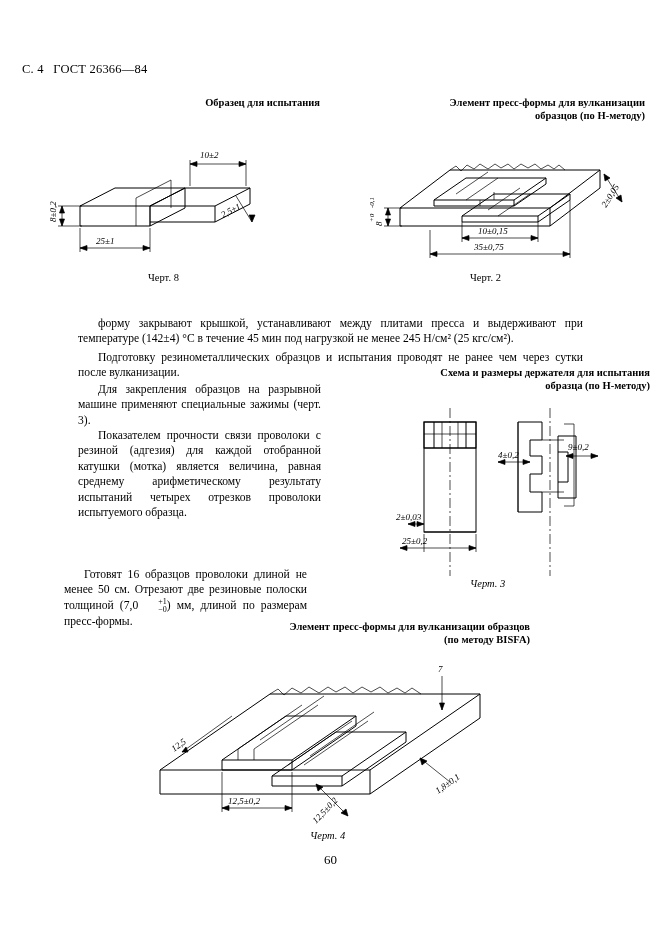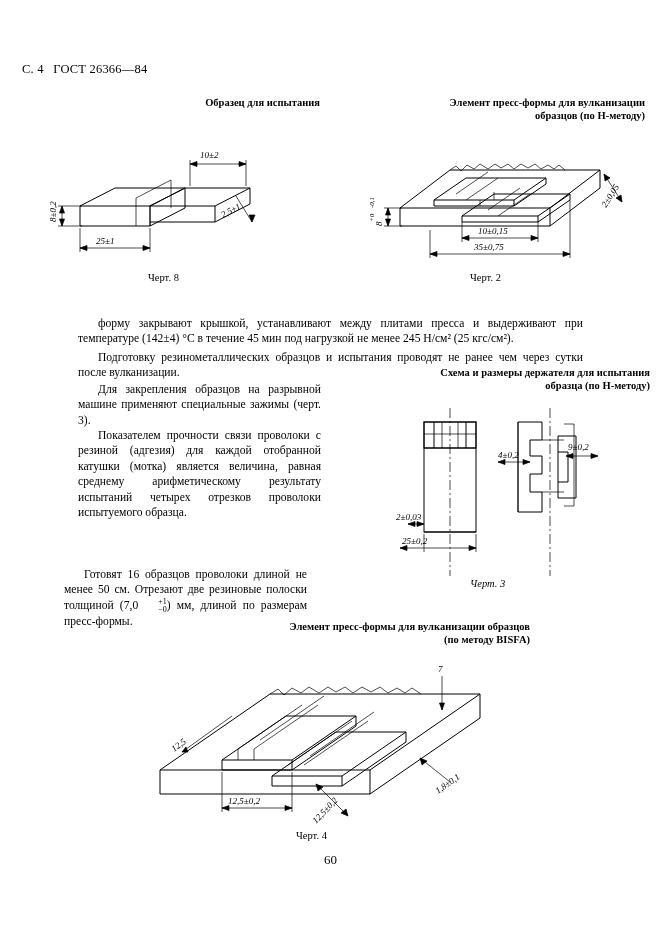--- a/index.html
+++ b/index.html
@@ -355,17 +355,17 @@
       <text class="d" x="108" y="156">12,5±0,2</text>
 
       <g class="dim">
         <path d="M196 136 L228 168"></path>
         <path d="M196 136 l2 7 l5 -4 z" fill="#000"></path>
         <path d="M228 168 l-2 -7 l-5 4 z" fill="#000"></path>
       </g>
       <text class="d" x="196" y="176" transform="rotate(-46,196,176)">12,5±0,2</text>
     </svg>
   </div>
-  <div class="fig-cap" style="left:296px;top:830px;">Черт. 4</div>
+  <div class="fig-cap" style="left:310px;top:830px;font-style:italic;">Черт. 4</div>
 
   <div class="pageno" style="left:324px;top:852px;">60</div>
 
 </div>
 
 </body></html>

